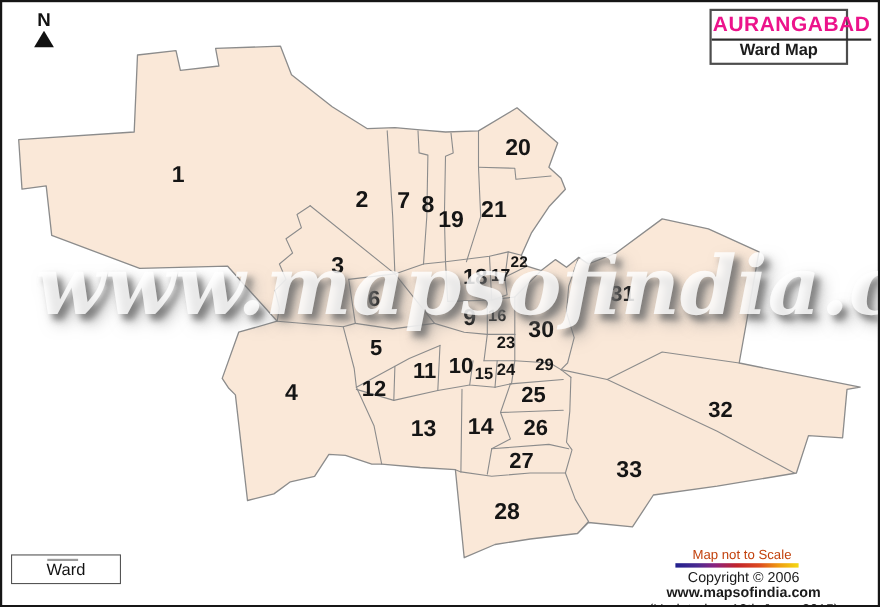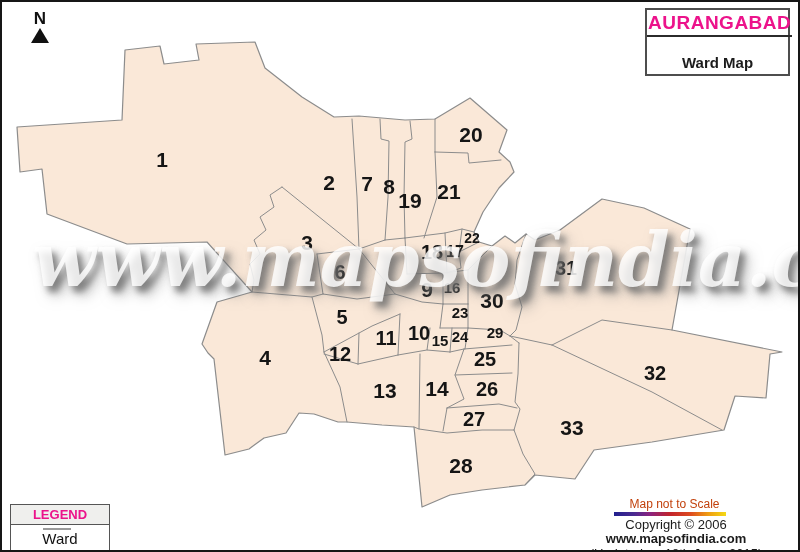--- a/index.html
+++ b/index.html
@@ -8,25 +8,25 @@
     border:2px solid #161616;background:#ffffff;overflow:hidden;
     font-family:"Liberation Sans", sans-serif;
   }
   
   .north{position:absolute;left:26px;top:8px;width:24px;text-align:center;}
   .north .n-label{font-size:17px;font-weight:bold;color:#111;line-height:17px;}
   .north .n-arrow{width:0;height:0;margin:1px auto 0 auto;
     border-left:9px solid transparent;border-right:9px solid transparent;
     border-bottom:15px solid #111;}
   
-  .title-box{position:absolute;left:643px;top:6px;width:145px;box-sizing:border-box;
+  .title-box{position:absolute;left:643px;top:6px;width:126px;box-sizing:border-box;
     border:2px solid #4d4d4d;background:#ffffff;text-align:center;padding:2px 0 3px 0;}
   .title-box .t1{display:inline-block;color:var(--pink,#EC138B);font-weight:bold;
     font-size:19px;letter-spacing:.5px;border-bottom:2px solid #2b2b2b;padding:0 1px 1px 1px;}
-  .title-box .t2{font-size:15px;font-weight:bold;color:#1c1c1c;margin-top:17px;}
+  .title-box .t2{font-size:15px;font-weight:bold;color:#1c1c1c;margin-top:0;}
   
   svg.citymap{position:absolute;left:0;top:0;z-index:1;}
   .ward-shape{fill:#FAE8D8;stroke:#8C8C8C;stroke-width:1.2;stroke-linejoin:round;}
   .wline{fill:none;stroke:#8C8C8C;stroke-width:1;stroke-linejoin:round;stroke-linecap:round;}
   .wnum{font-family:"Liberation Sans",sans-serif;font-weight:bold;fill:#151515;
     text-anchor:middle;}
   
   .watermark{position:absolute;left:30px;top:218px;width:760px;z-index:2;
     font-family:"DejaVu Serif",serif;font-style:italic;font-weight:bold;
     font-size:74px;line-height:80px;white-space:nowrap;letter-spacing:0px;
@@ -172,21 +172,20 @@
         <text x="490" y="298" class="wnum" font-size="21" dominant-baseline="central">30</text>
         <text x="564" y="266" class="wnum" font-size="20" dominant-baseline="central">31</text>
         <text x="653" y="371" class="wnum" font-size="20" dominant-baseline="central">32</text>
         <text x="570" y="425" class="wnum" font-size="21" dominant-baseline="central">33</text>
       </g>
   </svg>
 
   <div class="watermark">www.mapsofindia.com</div>
 
   <div class="legend">
-    <div class="hd">LEGEND</div>
     <div class="row">
       <span class="sample"></span>
       <span class="lbl">Ward</span>
     </div>
   </div>
 
   <div class="scale-note">Map not to Scale</div>
   <div class="scale-bar"></div>
   <div class="copyright">
     <span>Copyright © 2006 </span><span class="site">www.mapsofindia.com</span>

